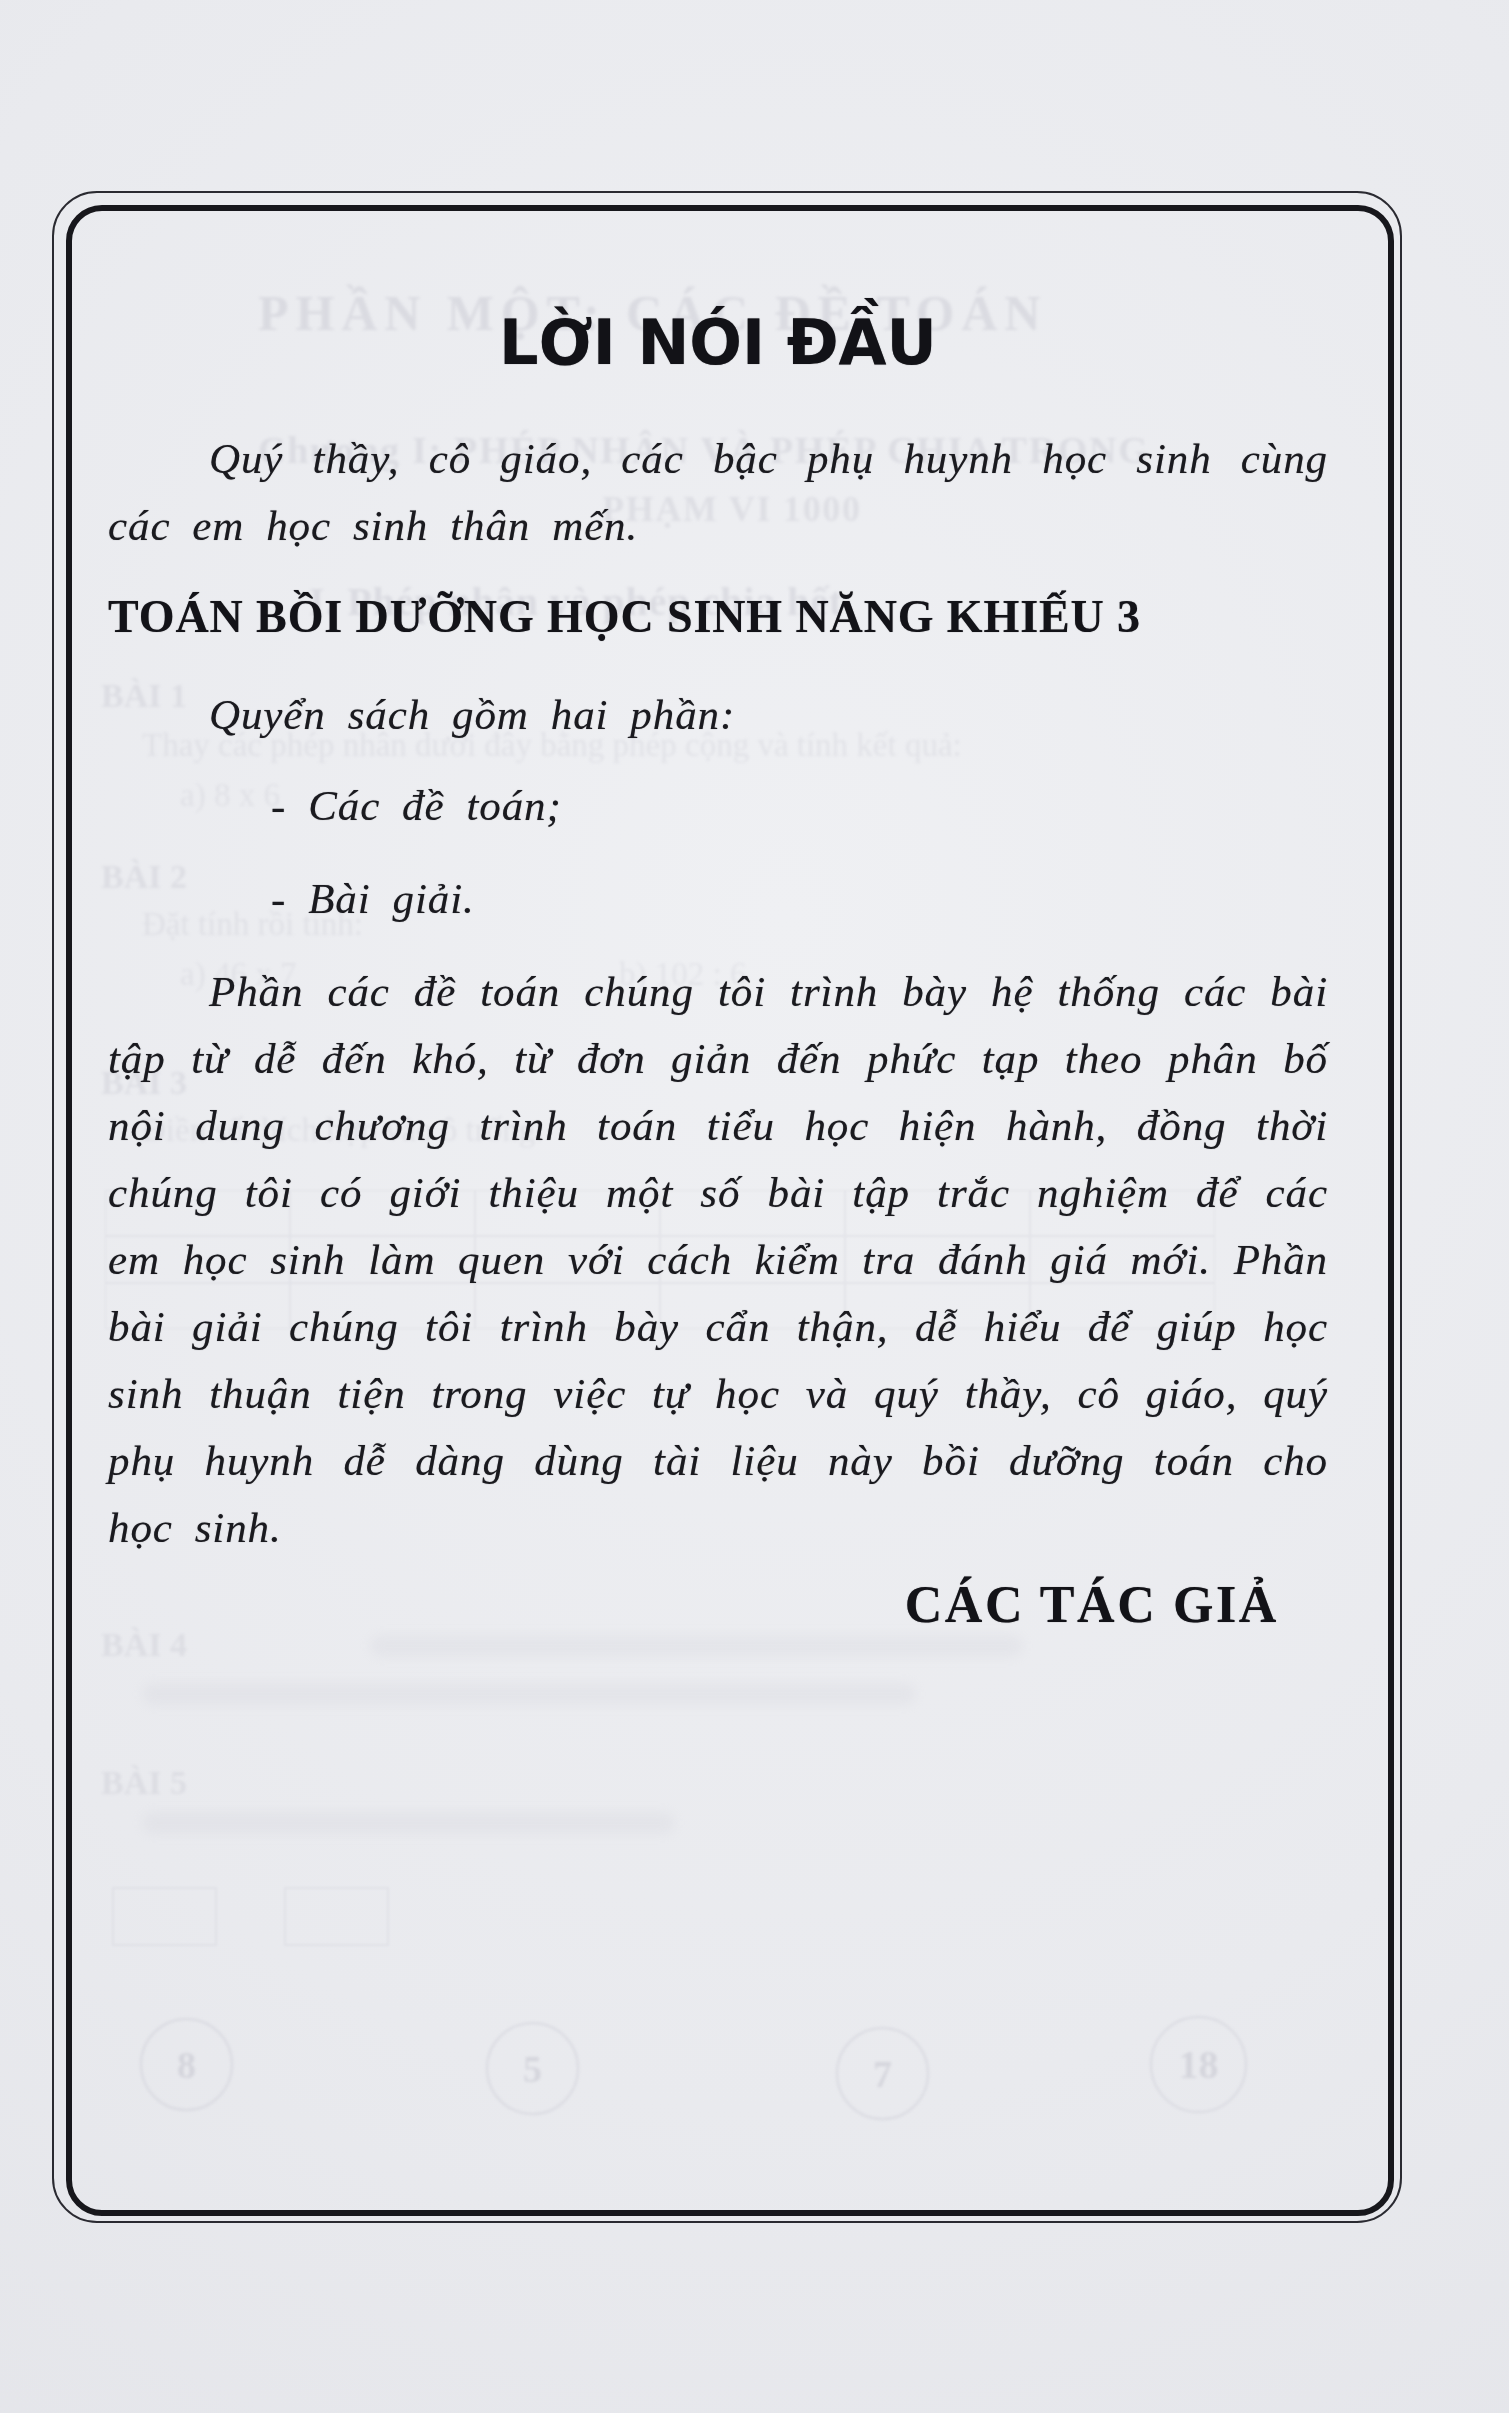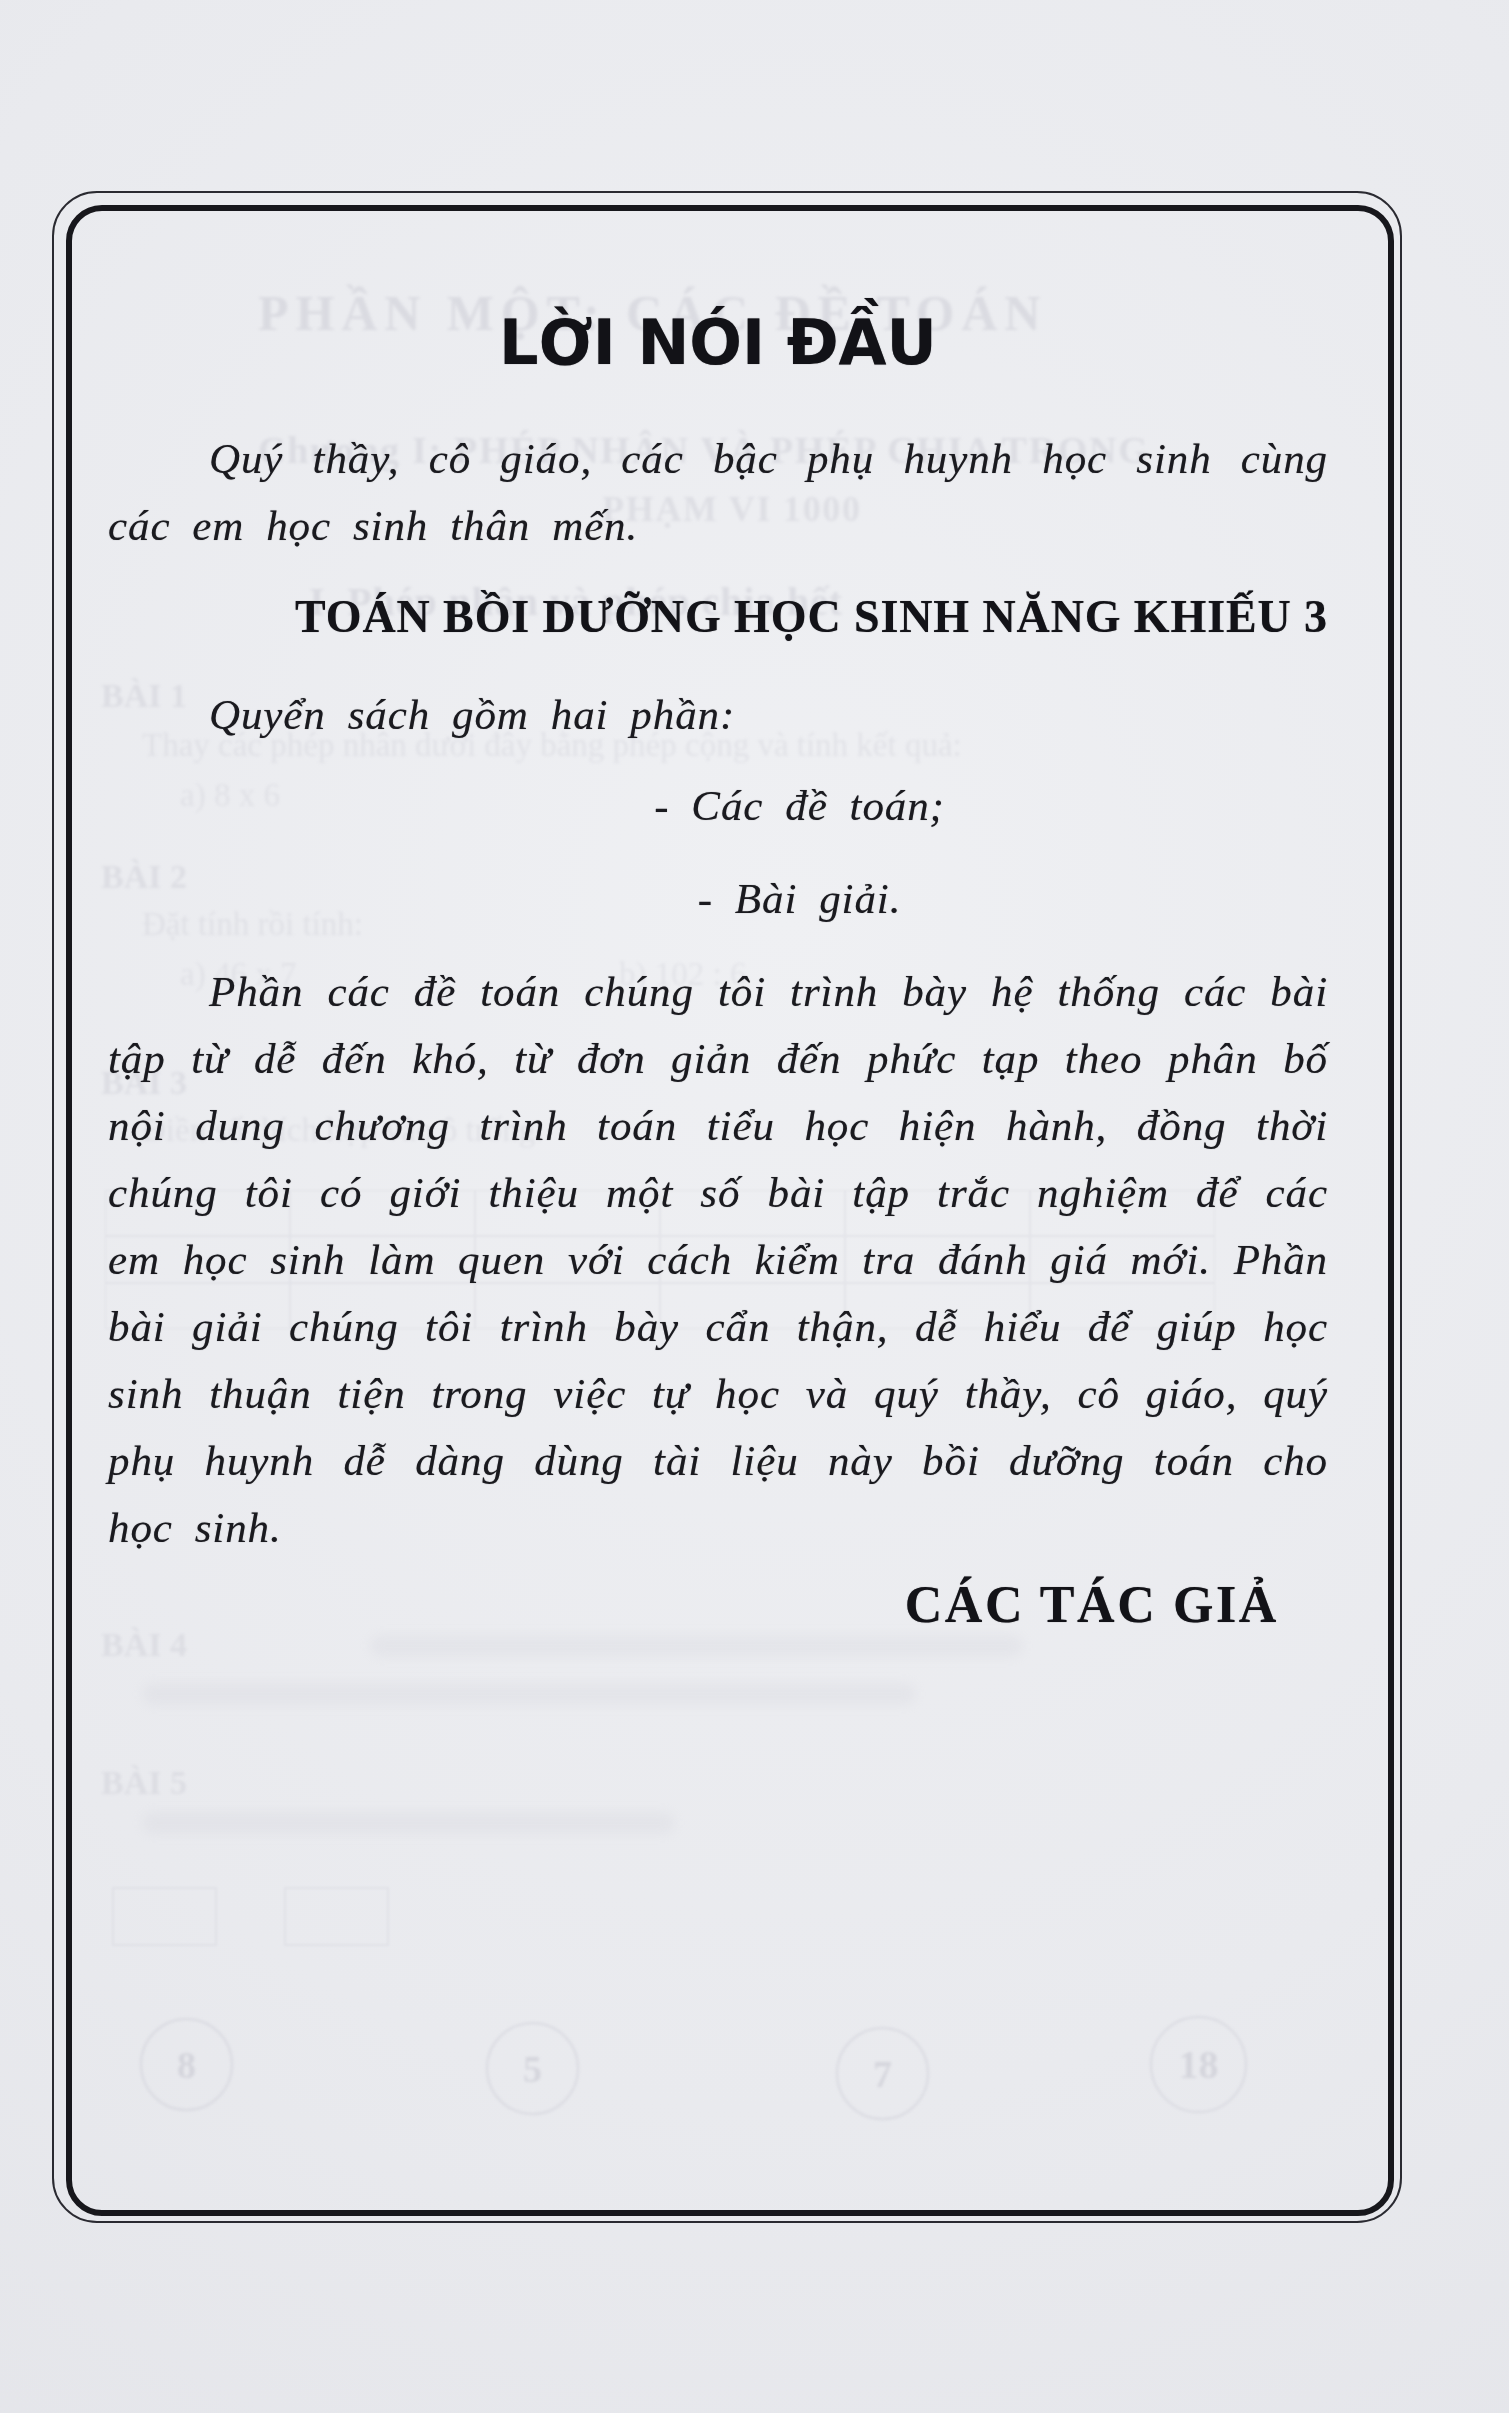--- a/index.html
+++ b/index.html
@@ -29,23 +29,23 @@
   .content{position:absolute;left:108px;top:206px;width:1220px;z-index:3}
   .title{margin:100px 0 0;text-align:center;
     font-family:"DejaVu Sans","Liberation Sans",sans-serif;font-weight:bold;
     font-size:62px;letter-spacing:0;color:#121217;text-shadow:0 0 0.9px rgba(10,10,15,.55)}
   .body{margin:0;font-style:italic;font-size:43px;line-height:67px;
     text-align:justify;word-spacing:10.3px;letter-spacing:0.9px;
     text-shadow:0 0 0.9px rgba(15,15,20,.5)}
   .indent{text-indent:101px}
   .mt-p1{margin-top:46px}.mt-p2{margin-top:34px}.mt-p3{margin-top:38px}
   .mt-p4{margin-top:26px}.mt-p5{margin-top:26px}
-  .series{margin:31px 0 0;text-align:right;font-style:normal;font-weight:bold;
+  .series{margin:31px 0 0;text-align:left;font-style:normal;font-weight:bold;
     font-size:46px;letter-spacing:0.9px;color:#131318;text-shadow:0 0 0.9px rgba(10,10,15,.55)}
-  .li{margin-top:24px;padding-left:163px;text-align:center;text-indent:0}
+  .li{margin-top:24px;padding-left:163px;text-align:left;text-indent:0}
   .li+.li{margin-top:26px}
   .sig{margin:13.8px 49px 0 0;text-align:right;font-weight:bold;font-size:52px;
     letter-spacing:2.6px;color:#131318;text-shadow:0 0 0.9px rgba(10,10,15,.55)}
 </style>
 </head>
 <body>
 
 <div class="sheet">
 
   <div class="ghost-layer" id="ghost-layer">

